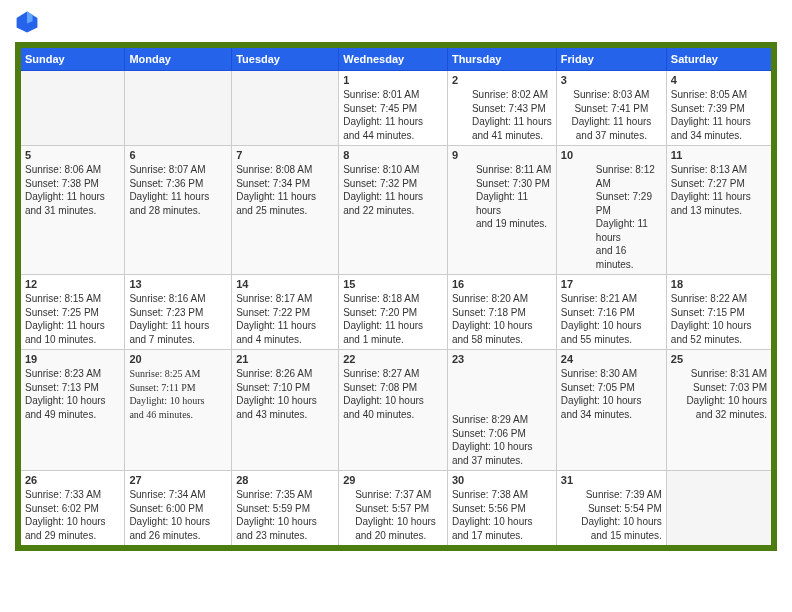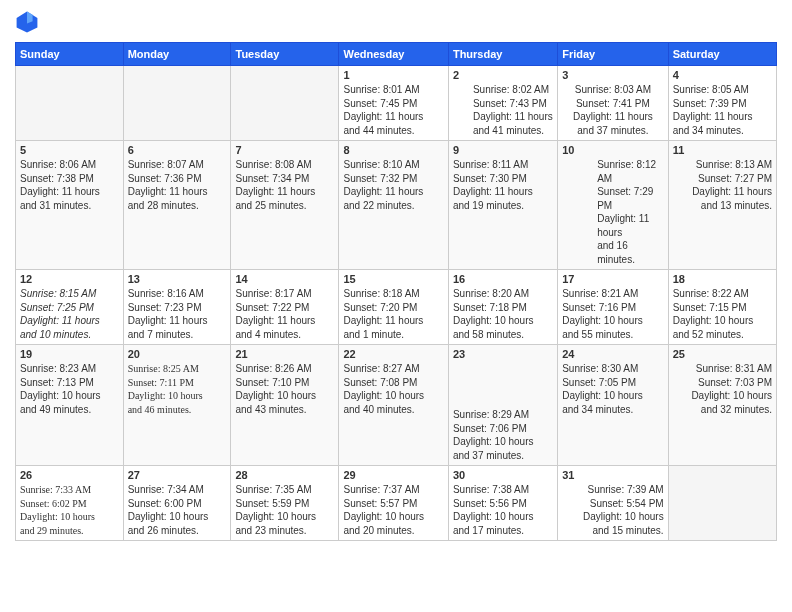--- a/index.html
+++ b/index.html
@@ -54,21 +54,21 @@
       font-weight: bold;
       color: #333;
     }
     .location {
       font-size: 14px;
       color: #555;
     }
     .calendar {
       width: 100%;
       border-collapse: collapse;
-      border: 1px solid #4d7c0f;
+      border: 6px solid #4d7c0f;
     }
     .calendar th {
       background: #2563eb;
       color: #fff;
       font-size: 11px;
       font-weight: bold;
       padding: 5px 4px;
       text-align: left;
       border: 1px solid #1d4ed8;
     }
@@ -194,44 +194,44 @@
           </td>
           <td>
             <span class="day-num">8</span>
             <div class="day-info" style="white-space: pre-line;">Sunrise: 8:10 AM
 Sunset: 7:32 PM
 Daylight: 11 hours
 and 22 minutes.</div>
           </td>
           <td>
             <span class="day-num">9</span>
-            <div class="day-info" style="white-space: pre-line;">Sunrise: 8:11 AM
+            <div class="day-info" style="white-space: pre-line; margin-left: 24px;">Sunrise: 8:11 AM
 Sunset: 7:30 PM
 Daylight: 11 hours
 and 19 minutes.</div>
           </td>
           <td>
             <span class="day-num">10</span>
             <div class="day-info" style="white-space: pre-line; margin-left: 35px;">Sunrise: 8:12 AM
 Sunset: 7:29 PM
 Daylight: 11 hours
 and 16 minutes.</div>
           </td>
           <td>
             <span class="day-num">11</span>
-            <div class="day-info" style="white-space: pre-line; text-align: right;">Sunrise: 8:13 AM
+            <div class="day-info" style="white-space: pre-line;">Sunrise: 8:13 AM
 Sunset: 7:27 PM
 Daylight: 11 hours
 and 13 minutes.</div>
           </td>
         </tr>
         <tr>
           <td>
             <span class="day-num">12</span>
-            <div class="day-info" style="white-space: pre-line; font-style: italic;">Sunrise: 8:15 AM
+            <div class="day-info" style="white-space: pre-line;">Sunrise: 8:15 AM
 Sunset: 7:25 PM
 Daylight: 11 hours
 and 10 minutes.</div>
           </td>
           <td>
             <span class="day-num">13</span>
             <div class="day-info" style="white-space: pre-line;">Sunrise: 8:16 AM
 Sunset: 7:23 PM
 Daylight: 11 hours
 and 7 minutes.</div>
@@ -319,42 +319,42 @@
             <span class="day-num">25</span>
             <div class="day-info" style="white-space: pre-line; text-align: right;">Sunrise: 8:31 AM
 Sunset: 7:03 PM
 Daylight: 10 hours
 and 32 minutes.</div>
           </td>
         </tr>
         <tr>
           <td>
             <span class="day-num">26</span>
-            <div class="day-info" style="white-space: pre-line; font-family: Liberation Serif, serif;">Sunrise: 7:33 AM
+            <div class="day-info" style="white-space: pre-line;">Sunrise: 7:33 AM
 Sunset: 6:02 PM
 Daylight: 10 hours
 and 29 minutes.</div>
           </td>
           <td>
             <span class="day-num">27</span>
             <div class="day-info" style="white-space: pre-line;">Sunrise: 7:34 AM
 Sunset: 6:00 PM
 Daylight: 10 hours
 and 26 minutes.</div>
           </td>
           <td>
             <span class="day-num">28</span>
             <div class="day-info" style="white-space: pre-line;">Sunrise: 7:35 AM
 Sunset: 5:59 PM
 Daylight: 10 hours
 and 23 minutes.</div>
           </td>
           <td>
             <span class="day-num">29</span>
-            <div class="day-info" style="white-space: pre-line;">Sunrise: 7:37 AM
+            <div class="day-info" style="white-space: pre-line; margin-left: 12px;">Sunrise: 7:37 AM
 Sunset: 5:57 PM
 Daylight: 10 hours
 and 20 minutes.</div>
           </td>
           <td>
             <span class="day-num">30</span>
             <div class="day-info" style="white-space: pre-line;">Sunrise: 7:38 AM
 Sunset: 5:56 PM
 Daylight: 10 hours
 and 17 minutes.</div>

